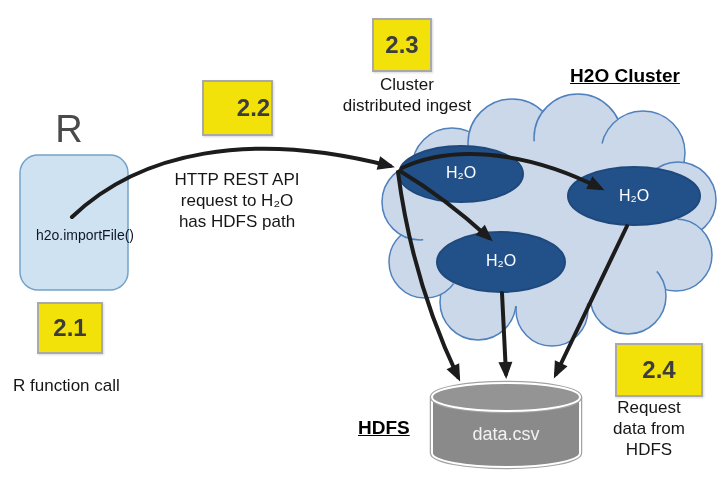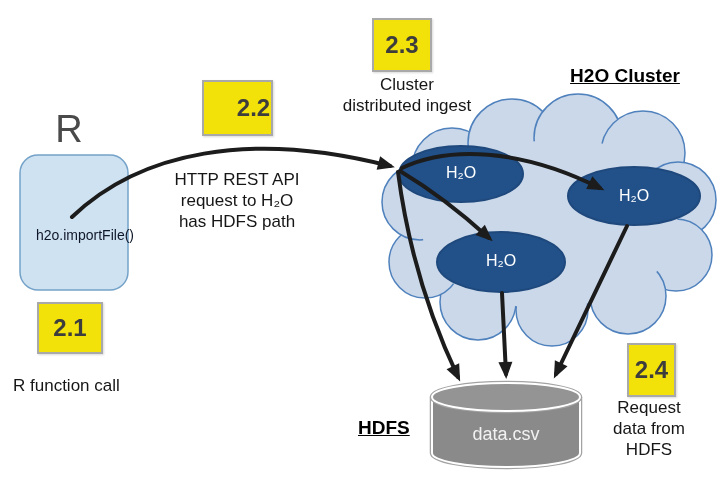--- a/index.html
+++ b/index.html
@@ -96,21 +96,21 @@
     </g>
   </svg>
 
   <div class="txt r-title" style="left:29px;top:108px;width:80px;">R</div>
 
   <div class="txt code" style="left:14px;top:227px;width:120px;">h2o.importFile()</div>
 
   <div class="badge" style="left:37px;top:302px;width:66px;height:52px;">2.1</div>
   <div class="badge" style="left:202px;top:80px;width:71px;height:56px;padding-left:32px;">2.2</div>
   <div class="badge" style="left:372px;top:18px;width:60px;height:54px;">2.3</div>
-  <div class="badge" style="left:615px;top:343px;width:49px;height:54px;margin-left:12px;">2.4</div>
+  <div class="badge" style="left:615px;top:343px;width:88px;height:54px;">2.4</div>
 
   <div class="txt caption-left" style="left:13px;top:362px;margin-top:13px;">R function call</div>
   <div class="txt caption" style="left:157px;top:169px;width:160px;">HTTP REST API
 request to H₂O
 has HDFS path</div>
   <div class="txt caption" style="left:326px;top:74px;width:162px;">Cluster
 distributed ingest</div>
   <div class="txt caption" style="left:589px;top:397px;width:120px;">Request
 data from
 HDFS</div>

